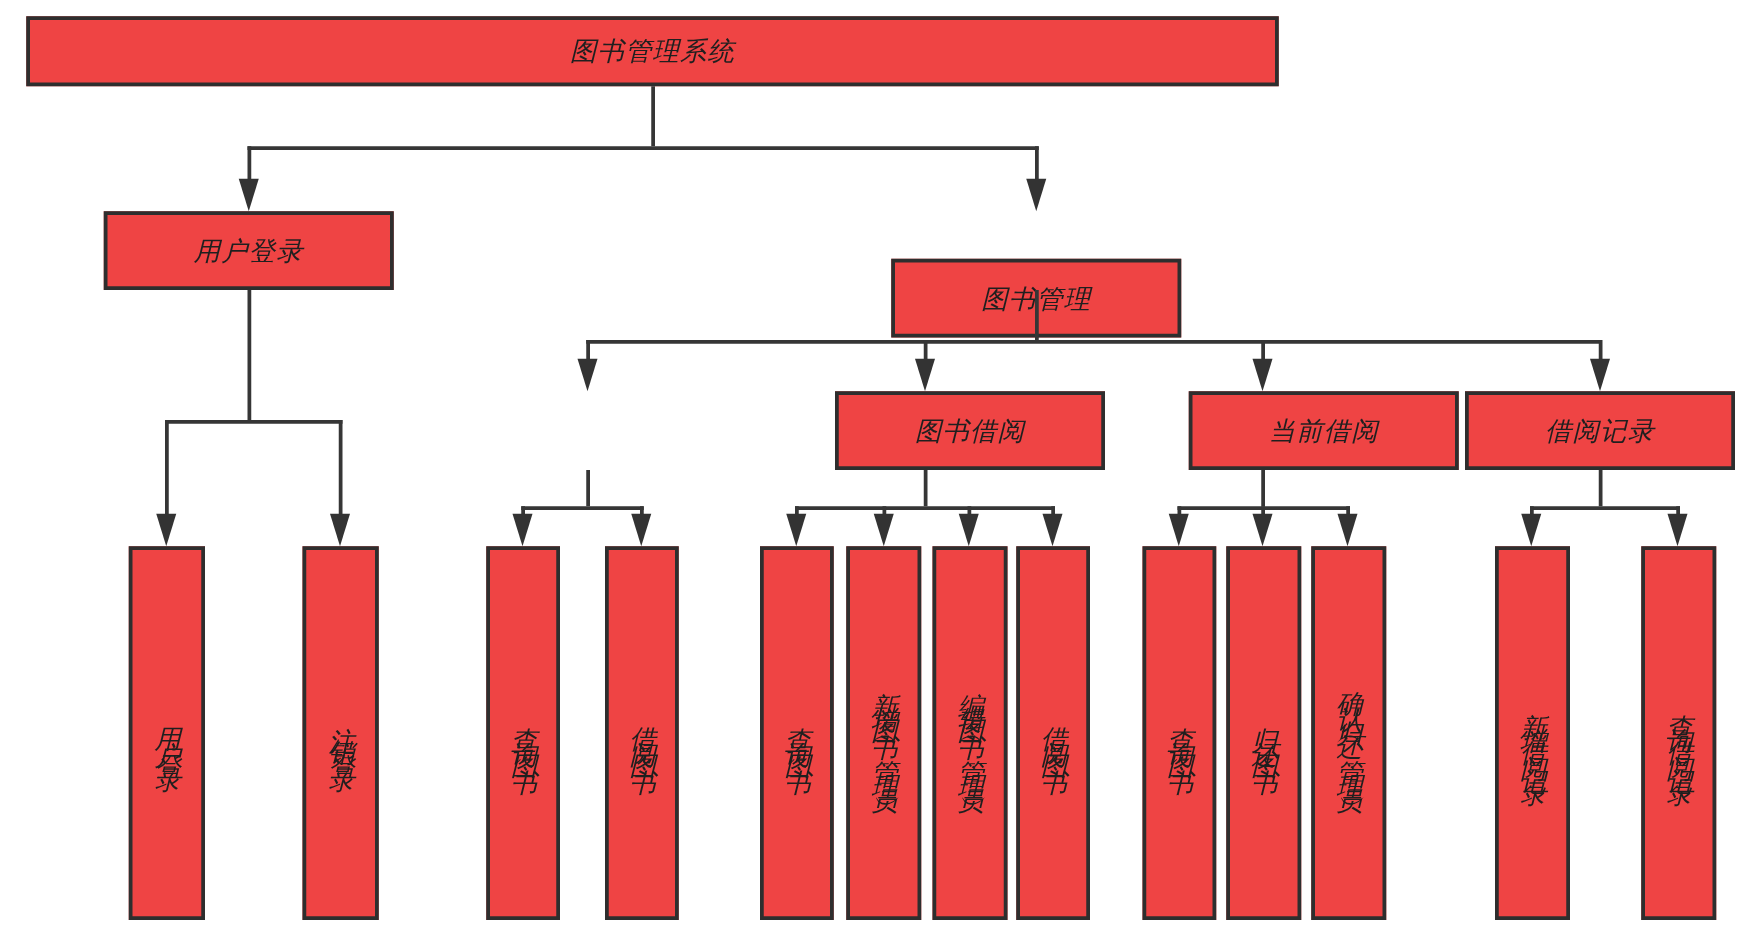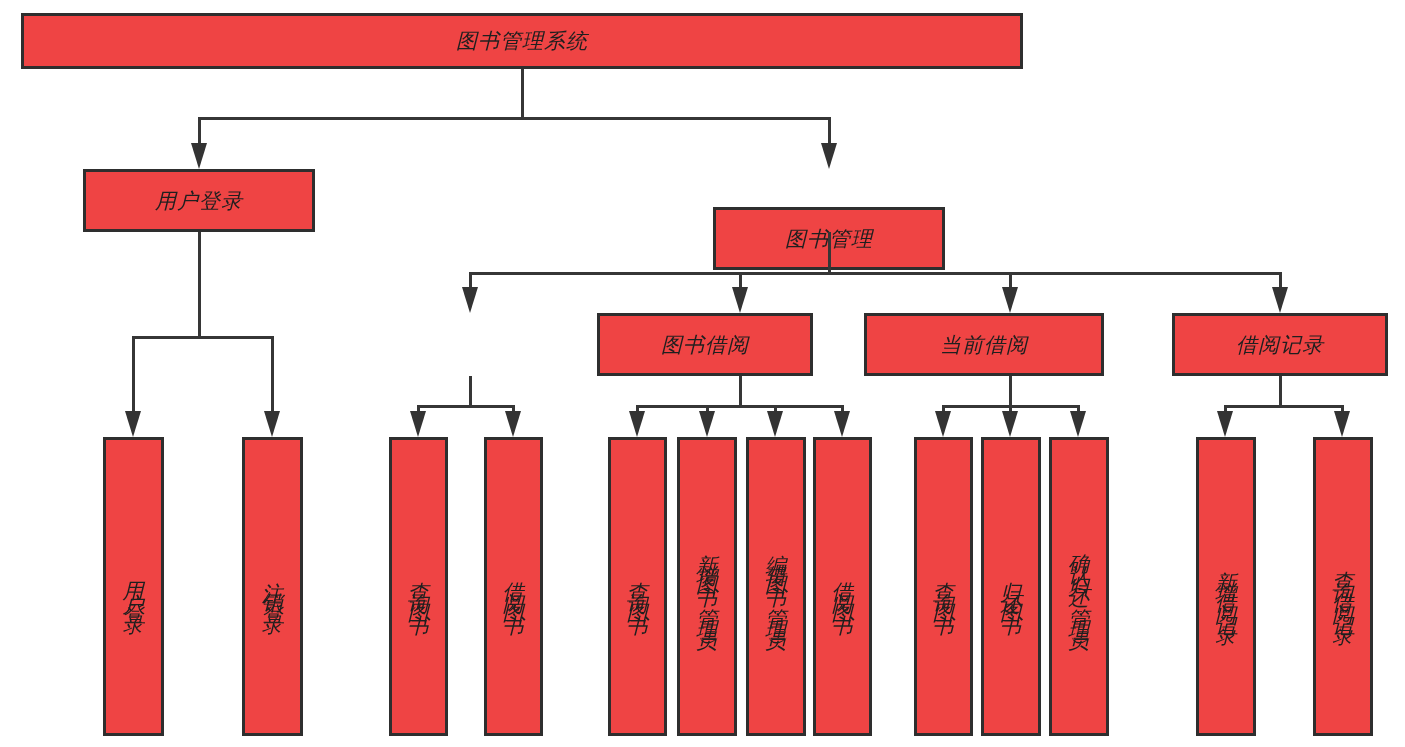--- a/index.html
+++ b/index.html
@@ -99,24 +99,24 @@
   <div class="line" style="left:469px;  top:272px; width:812px; height:3px;"></div>
   <div class="line" style="left:469px;  top:272px; width:3px;   height:18px;"></div>
   <div class="arrow" style="left:462px;  top:287px;"></div>
   <div class="line" style="left:739px;  top:272px; width:3px;   height:18px;"></div>
   <div class="arrow" style="left:732px;  top:287px;"></div>
   <div class="line" style="left:1009px; top:272px; width:3px;   height:18px;"></div>
   <div class="arrow" style="left:1002px; top:287px;"></div>
   <div class="line" style="left:1279px; top:272px; width:3px;   height:18px;"></div>
   <div class="arrow" style="left:1272px; top:287px;"></div>
 
-  <div class="node" style="left:597px; top:313px; width:216px; height:63px;">
+  <div class="node" style="left:668px; top:313px; width:216px; height:63px;">
     <span class="hlabel">图书借阅</span>
   </div>
-  <div class="node" style="left:864px; top:313px; width:240px; height:63px;align-items:center;">
+  <div class="node" style="left:951px; top:313px; width:216px; height:63px;align-items:center;">
     <span class="hlabel">当前借阅</span>
   </div>
   <div class="node" style="left:1172px; top:313px; width:216px; height:63px;justify-content:center;">
     <span class="hlabel">借阅记录</span>
   </div>
 
   <div class="line" style="left:469px; top:376px; width:3px;  height:29px;"></div>
   <div class="line" style="left:417px; top:405px; width:98px; height:3px;"></div>
   <div class="line" style="left:417px; top:405px; width:3px;  height:10px;"></div>
   <div class="arrow" style="left:410px; top:411px;"></div>

